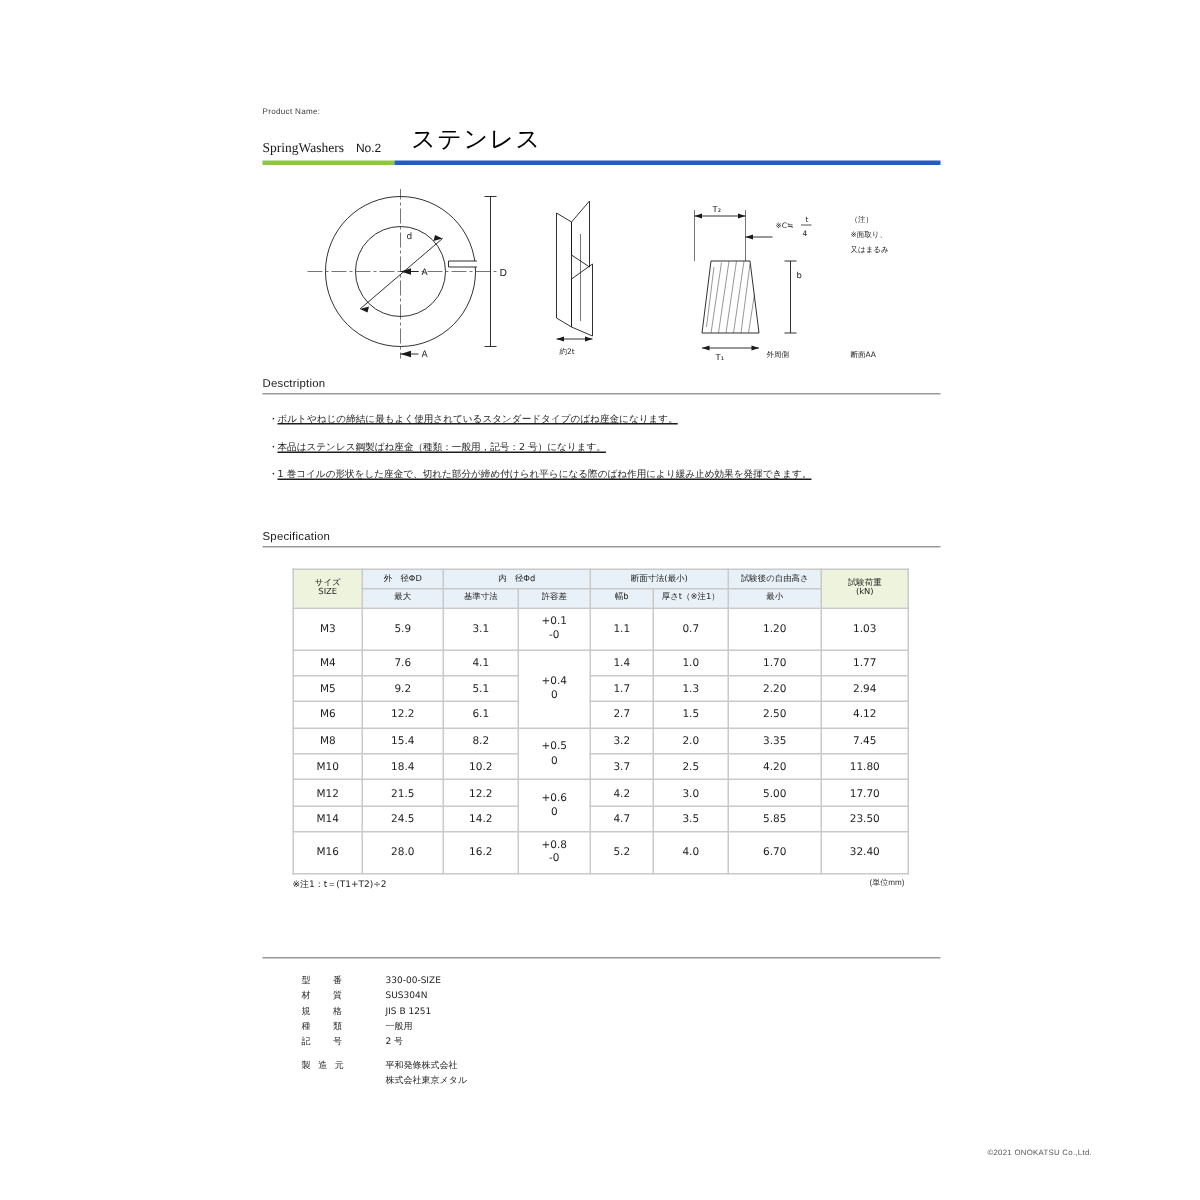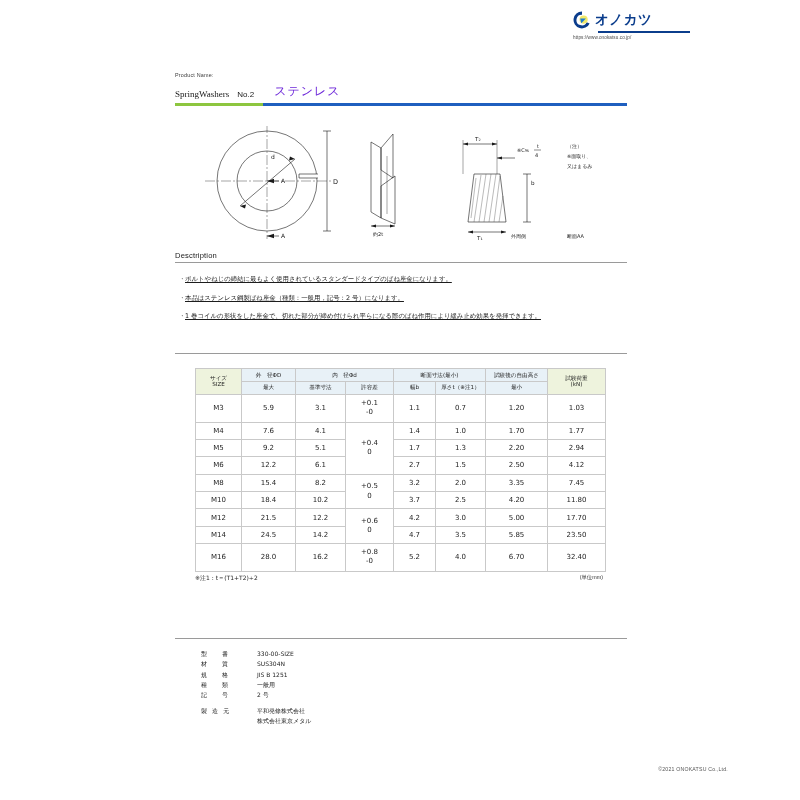--- a/index.html
+++ b/index.html
@@ -23,21 +23,21 @@
                font-family: "DejaVu Sans", sans-serif; }
   .logo-underbar { width: 92px; height: 2px; background: #0b3d8c; margin: 1px 0 0 26px; }
   .logo-url { font-size: 4.6px; color: #4a4a4a; margin: 2px 0 0 1px; letter-spacing: .1px; }
 
   
   .title-area { position: absolute; left: 175px; top: 72px; width: 452px; }
   .product-label { font-size: 5.4px; color: #3c3c3c; letter-spacing: .2px; margin-bottom: 5px; }
   .title-row { display: flex; align-items: flex-end; gap: 6px; }
   .title-en { font-size: 9px; color: #1a1a1a; padding-bottom: 1px; font-family: Liberation Serif, serif; }
   .title-no { font-size: 8px; color: #1a1a1a; padding-bottom: 1px; margin-left: 2px; }
-  .title-jp { font-size: 12px; color: #6d28d9; margin-left: 14px; letter-spacing: 1px;
+  .title-jp { font-size: 16px; color: #000000; margin-left: 14px; letter-spacing: 1px;
               font-family: Liberation Mono, monospace; padding-bottom: 0px; }
   .title-jp2 { font-size: 16px; color: #161616; margin-left: 18px; letter-spacing: .5px;
                font-family: "DejaVu Sans", sans-serif; }
   .title-rules { position: relative; height: 3px; margin-top: 3px; }
   .rule-green { position:absolute; left:0; top:0; width: 88px; height: 2.5px; background: #8dc63f; }
   .rule-blue { position:absolute; left:88px; top:0; right:0; height: 2.5px; background: #1f5fbf; }
 
   
   .section { position: absolute; left: 175px; width: 452px; }
   .sec-title { font-size: 7.6px; color: #1a1a1a; letter-spacing: .15px; padding-bottom: 2px; }
@@ -82,34 +82,20 @@
 
   
   .footer { position: absolute; right: 72px; bottom: 28px;
             font-size: 5.2px; color: #555; letter-spacing: .2px; }
 </style>
 </head>
 <body>
 
 <div class="page">
 
-  <div class="logo-block">
-    <div class="logo-row">
-      <span class="logo-mark">
-        <svg width="20" height="20" viewBox="0 0 20 20">
-          <path d="M10 1.6 A8.4 8.4 0 1 0 17.6 13.4 L14.6 12.2 A5.3 5.3 0 1 1 10 4.7 Z" fill="#0b3d8c"></path>
-          <circle cx="11.6" cy="9.6" r="4.1" fill="#f2e96a"></circle>
-          <path d="M8.2 8.6 L13.9 8.6 L9.3 13.2 Z" fill="#1f7fd0"></path>
-        </svg>
-      </span>
-      <span class="logo-text">オノカツ</span>
-    </div>
-    <div class="logo-underbar"></div>
-    <div class="logo-url">https://www.onokatsu.co.jp/</div>
-  </div>
 
   <div class="title-area">
     <div class="product-label">Product Name:</div>
     <div class="title-row">
       <span class="title-en">SpringWashers</span>
       <span class="title-no">No.2</span>
       <span class="title-jp">ステンレス</span>
     </div>
     <div class="title-rules">
       <div class="rule-green"></div>
@@ -221,20 +207,21 @@
       <div class="desc-item">
         <span class="desc-bullet">・</span>
         <span class="desc-text">
           <span>1 巻コイルの形状をした座金で、切れた部分が締め付けられ平らになる際のばね作用により緩み止め効果を発揮できます。</span>
         </span>
       </div>
     </div>
   </div>
 
   <div class="section" style="top:353px;">
+    <div class="sec-title">Specification</div>
     <div class="sec-rule"></div>
 
     <table class="spec">
       <colgroup>
         <col style="width:46px">
           <col style="width:54px">
           <col style="width:50px">
           <col style="width:48px">
         <col style="width:42px">
           <col style="width:50px">

